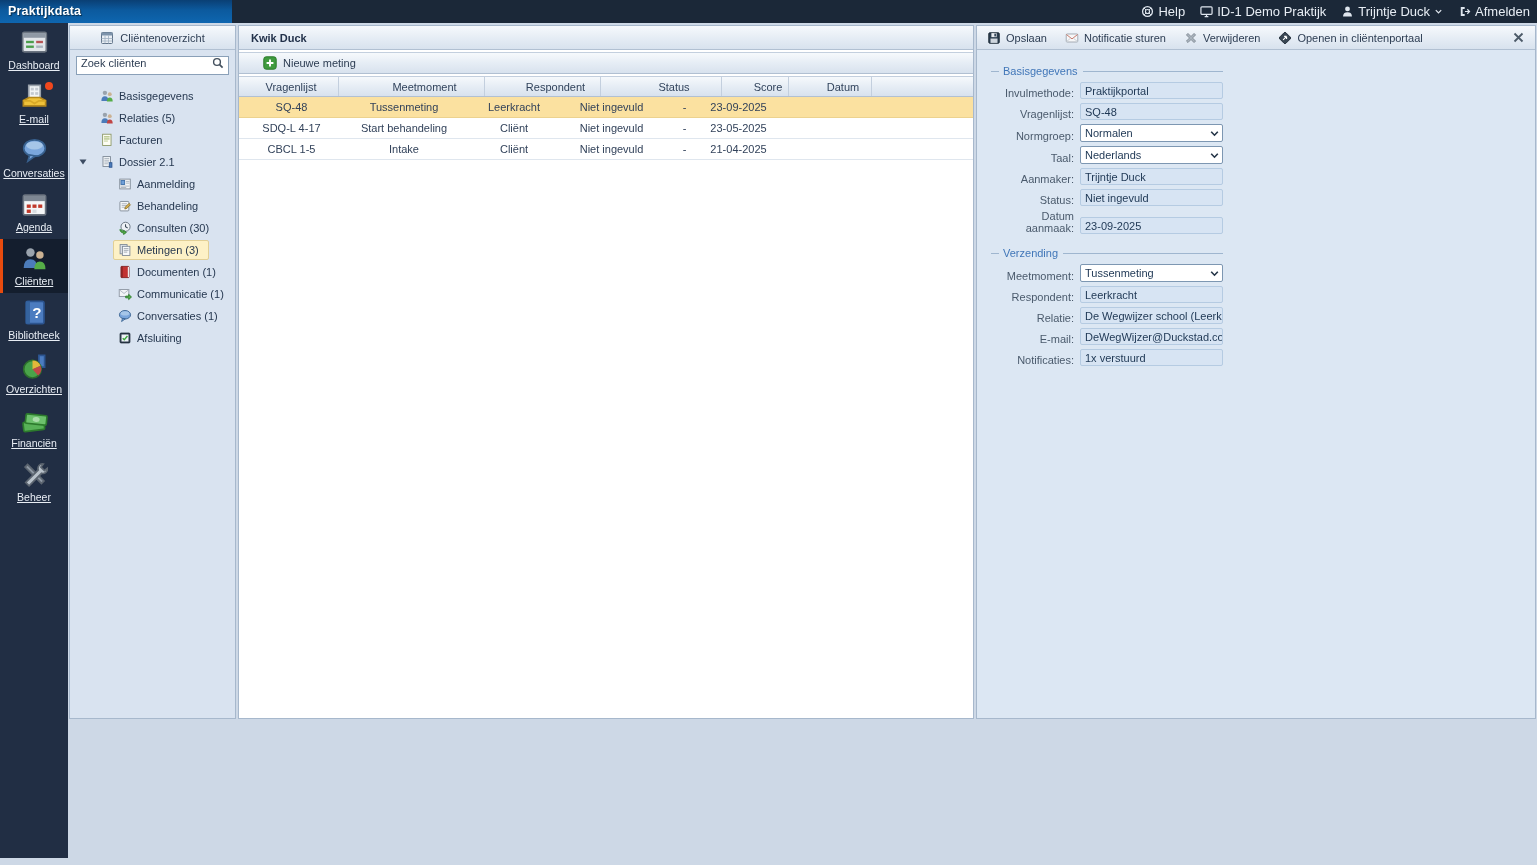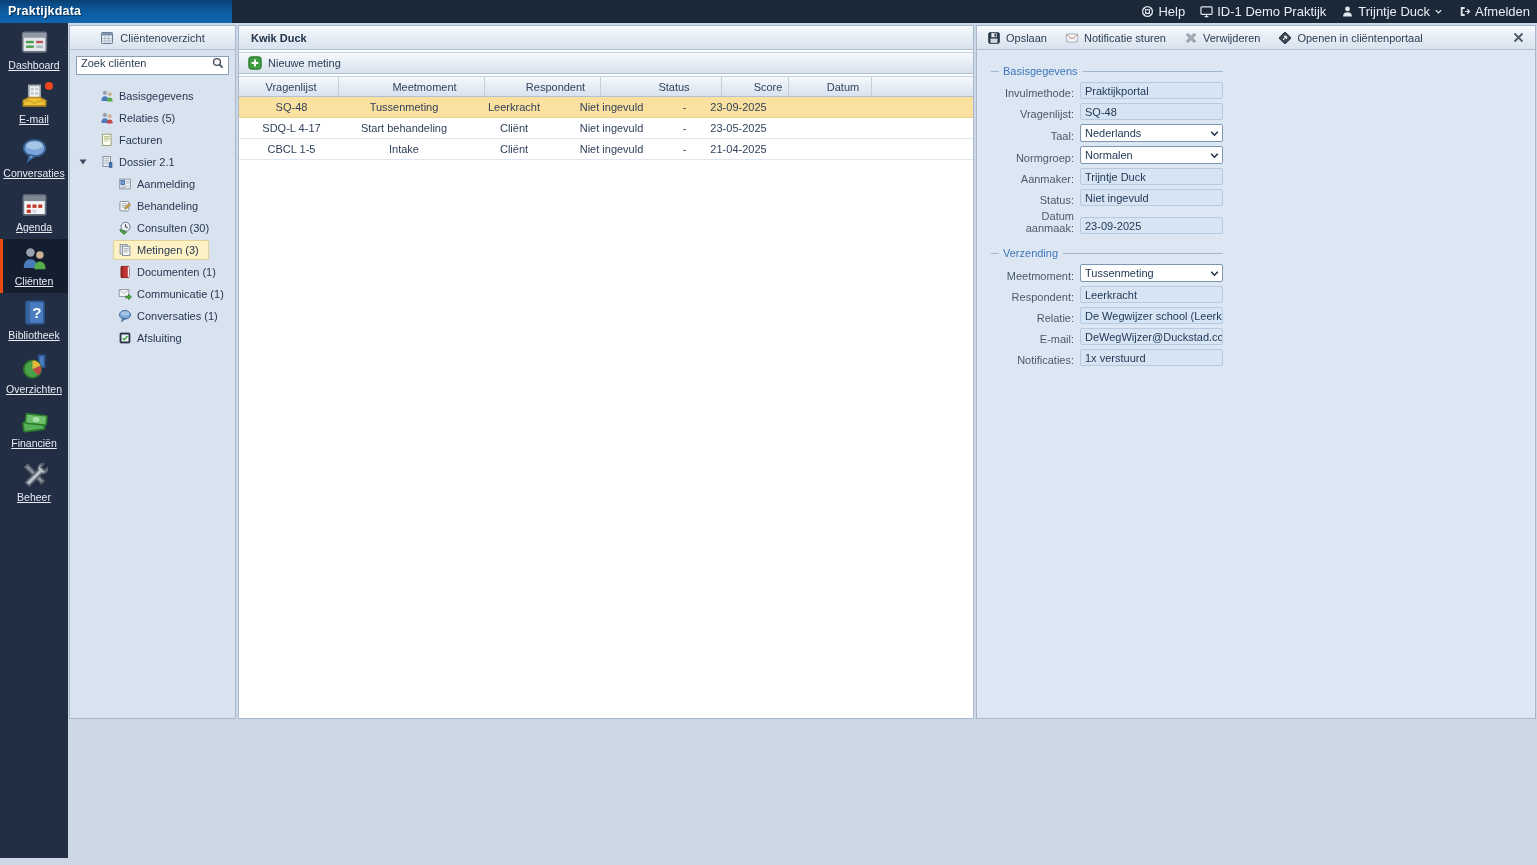--- a/index.html
+++ b/index.html
@@ -73,21 +73,21 @@
     border:1px solid transparent; border-radius:2px; }
   .titem.selected .t-inner { background:#fdf1c6; border-color:#e1cf96; }
   .ticon, .ticon svg { width:14px; height:14px; }
 
   
   .main-panel { left:238px; width:736px; background:#ffffff;text-align:center; }
   .client-bar { height:24px; display:flex; align-items:center; padding:0 12px; gap:6px; white-space:nowrap; overflow:hidden; }
   .client-bar .cname { font-weight:bold; color:#22314a; }
   .client-bar .cdetails { color:#2c3c52; }
   .mtoolbar { height:22px; margin-top:2px; border-top:1px solid #c3cfde;
-    display:flex; align-items:center; gap:6px; padding:0 9px; color:#2c3c52; }
+    display:flex; align-items:center; gap:6px; padding:0 24px; color:#2c3c52; }
   .mtoolbar svg { width:14px; height:14px; }
   .thead { margin-top:2px; height:21px; display:flex; border-top:1px solid #c3cfde; color:#31435c; }
   .thcell { padding-left:5px; line-height:20px; border-right:1px solid #c3cfde; }
   .c0{width:100px}.c1{width:125px}.c2{width:95px}.c3{width:100px}.c4{width:46px}.c5{width:62px}
   .cfill{flex:1;border-right:none}
   .trow { height:21px; display:flex; border-bottom:1px solid #dfe6ee; background:#fff; color:#32425a; }
   .trow .tcell { padding-left:5px; line-height:20px; }
   .trow.selected { background:#fbe1a0; border-bottom-color:#ecd28f; }
 
   
@@ -598,43 +598,43 @@
 
         <div class="frow text">
           <span class="flabel">Vragenlijst:</span>
           <div class="fval">
             <span>SQ-48</span>
             
           </div>
         </div>
 
         <div class="frow select">
+          <span class="flabel">Normgroep:</span>
+          <div class="fval">
+            <span>Normalen</span>
+            <span class="chev">
+              <svg viewBox="0 0 9 9">
+                <path d="M1.2 2.7 L4.5 6.2 L7.8 2.7" fill="none" stroke="#243447" stroke-width="1.6"></path>
+              </svg>
+            </span>
+          </div>
+        </div>
+
+        <div class="frow select">
           <span class="flabel">Taal:</span>
           <div class="fval">
             <span>Nederlands</span>
             <span class="chev">
               <svg viewBox="0 0 9 9">
                 <path d="M1.2 2.7 L4.5 6.2 L7.8 2.7" fill="none" stroke="#243447" stroke-width="1.6"></path>
               </svg>
             </span>
           </div>
         </div>
 
-        <div class="frow select">
-          <span class="flabel">Normgroep:</span>
-          <div class="fval">
-            <span>Normalen</span>
-            <span class="chev">
-              <svg viewBox="0 0 9 9">
-                <path d="M1.2 2.7 L4.5 6.2 L7.8 2.7" fill="none" stroke="#243447" stroke-width="1.6"></path>
-              </svg>
-            </span>
-          </div>
-        </div>
-
         <div class="frow text">
           <span class="flabel">Aanmaker:</span>
           <div class="fval">
             <span>Trijntje Duck</span>
             
           </div>
         </div>
 
         <div class="frow text">
           <span class="flabel">Status:</span>

